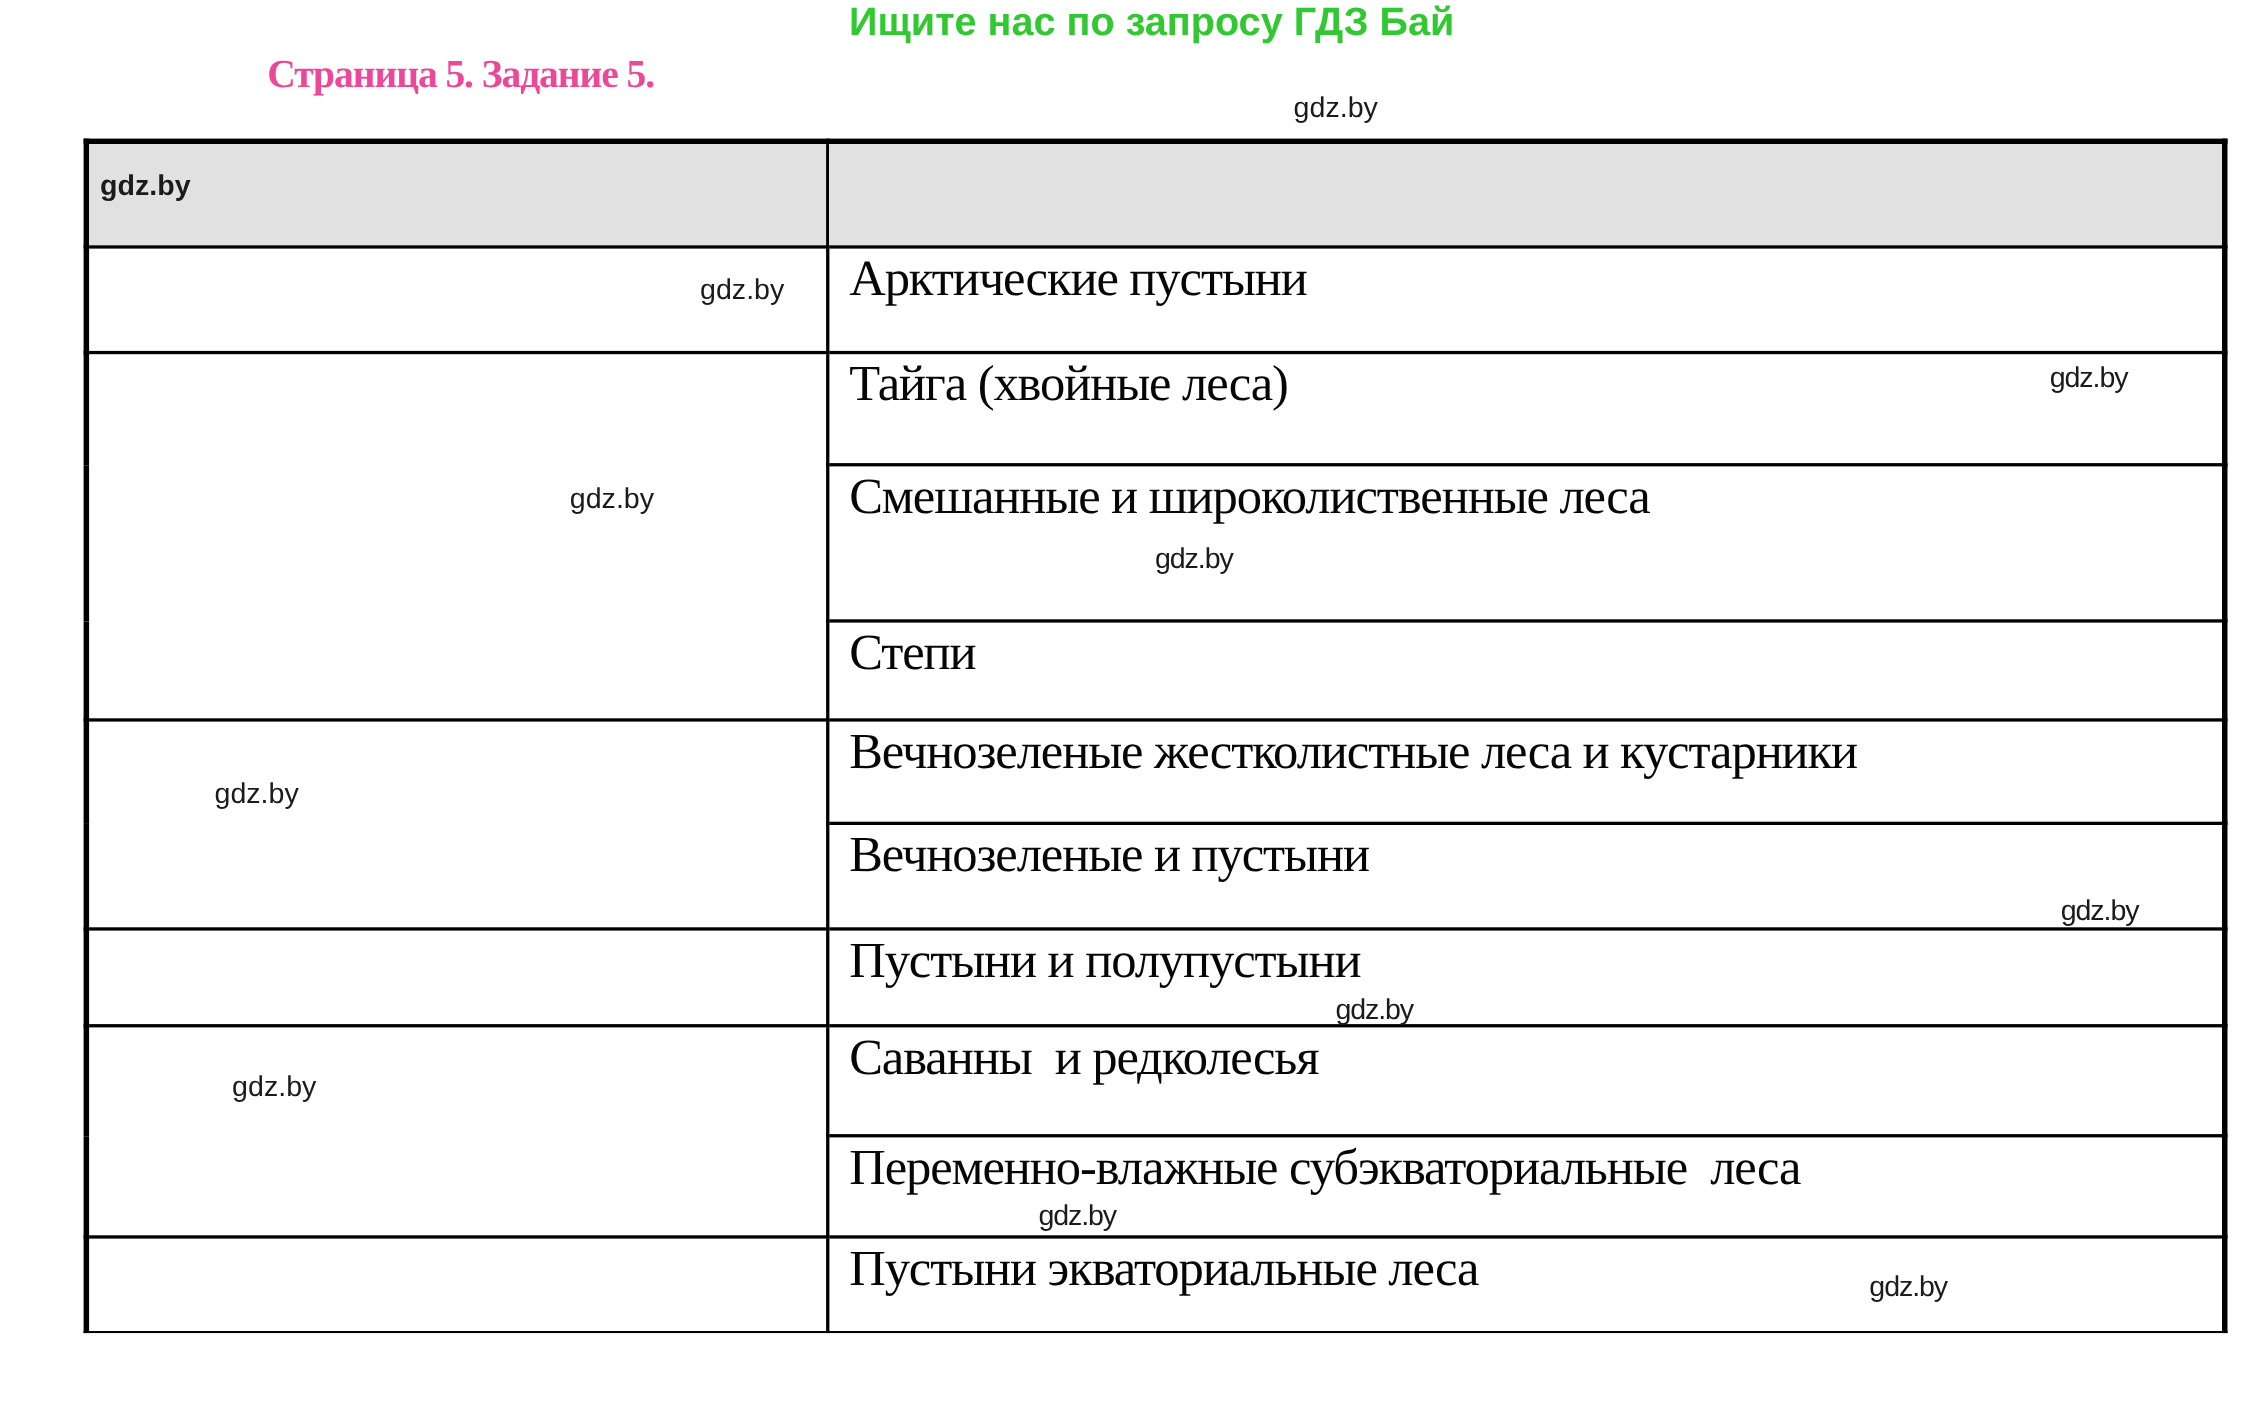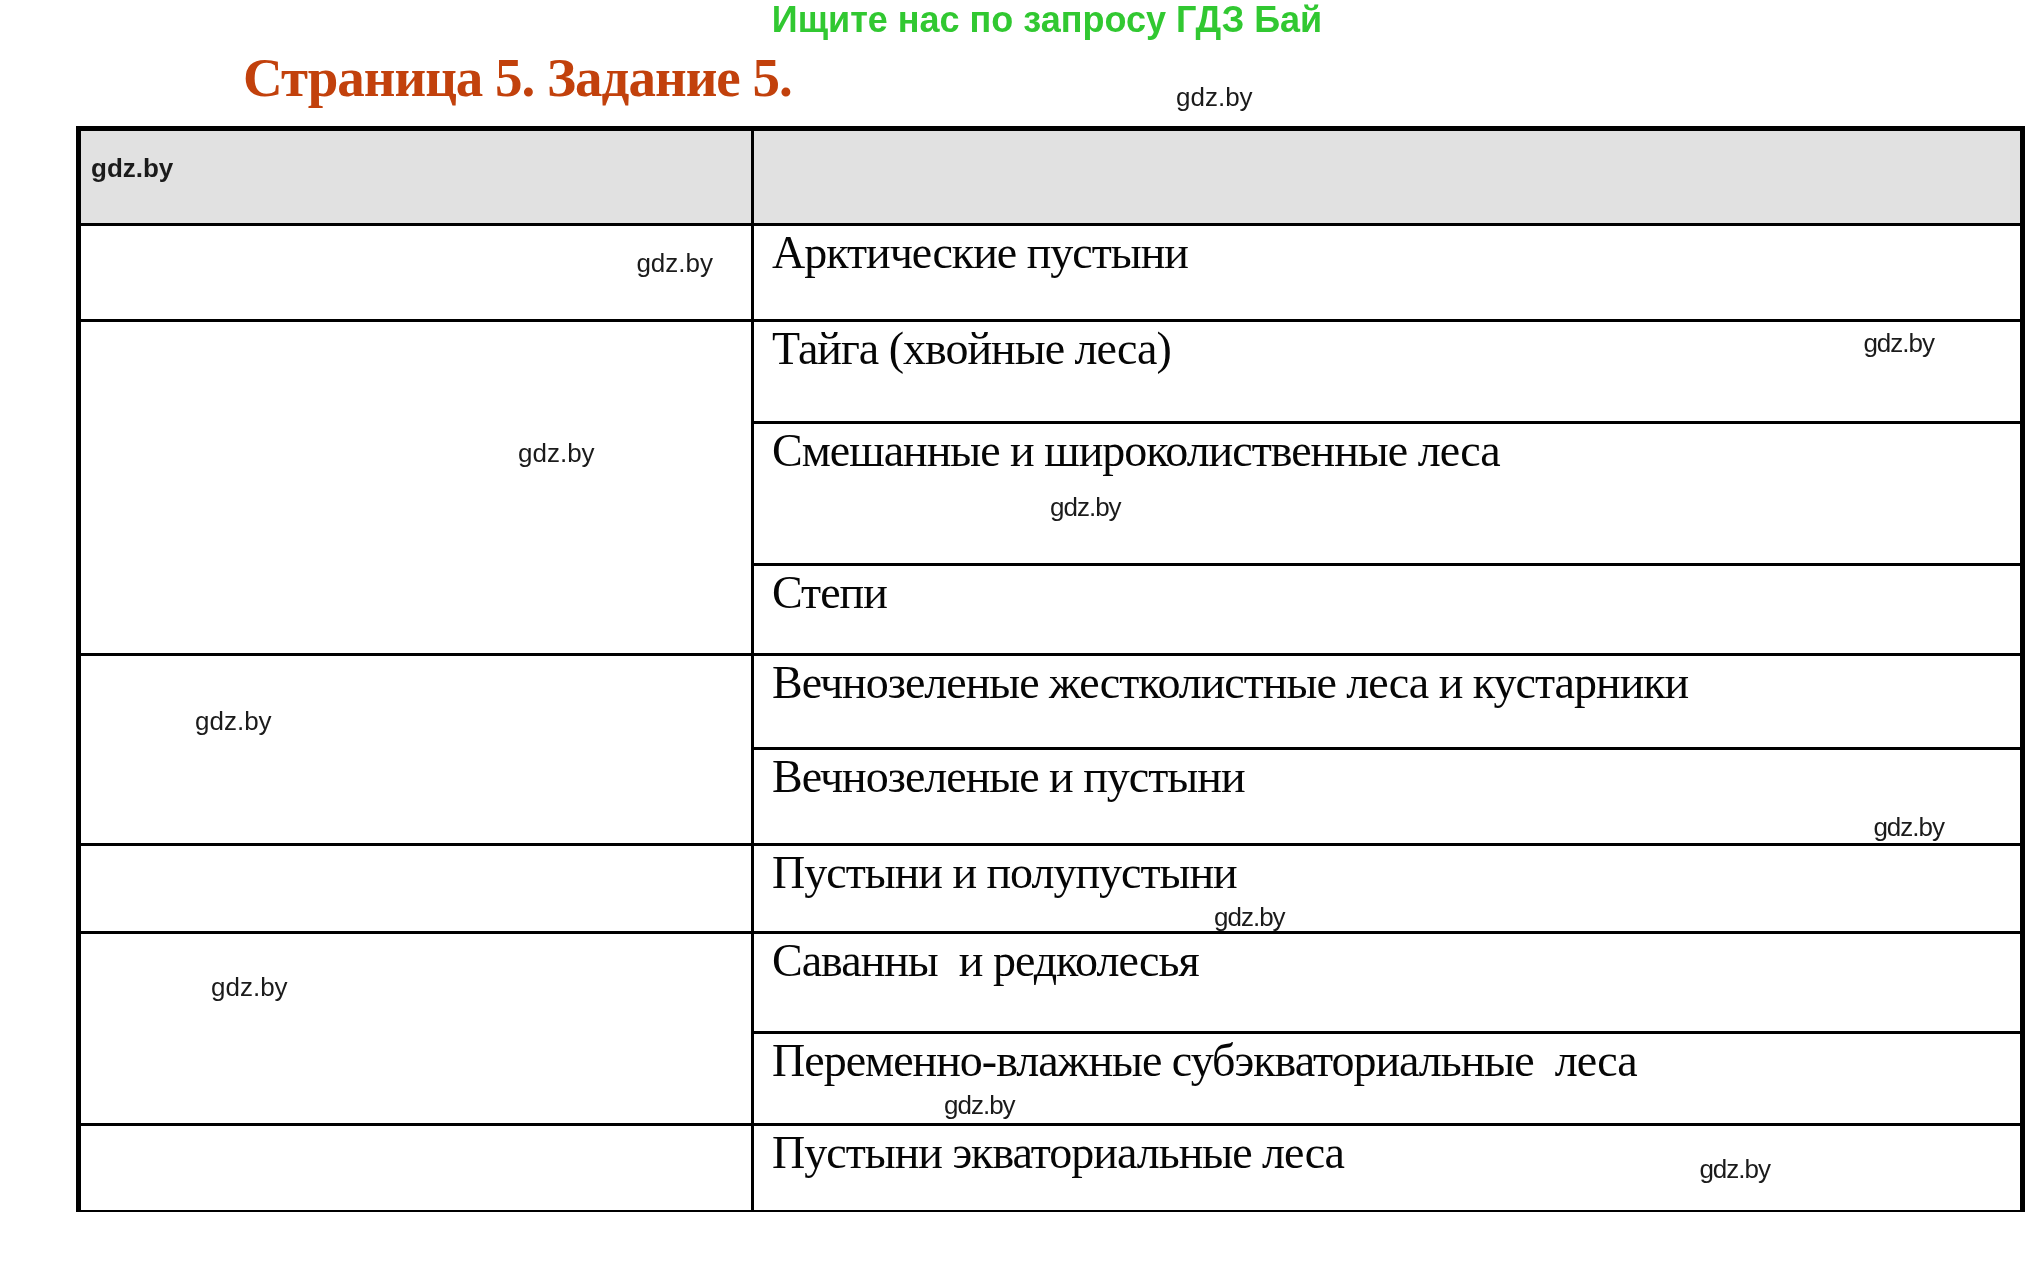--- a/index.html
+++ b/index.html
@@ -20,23 +20,23 @@
     font-family: "Liberation Sans", sans-serif;
     font-size: 36px;
     font-weight: bold;
     color: #31c831;
     line-height: 40px;
   }
   .page-title {
     position: absolute;
     left: 215px; top: 46px;
     font-family: "Liberation Serif", serif;
-    font-size: 55px;
+    font-size: 36px;
     font-weight: bold;
-    color: #c2410c;
+    color: #ec4899;
     letter-spacing: -1px;
   }
   .wm {
     font-family: "Liberation Sans", sans-serif;
     font-size: 26px;
     color: #1b1b1b;
     white-space: nowrap;
   }
   .wm.abs { position: absolute; }
   .wm-top { left: 1148px; top: 82px; }

